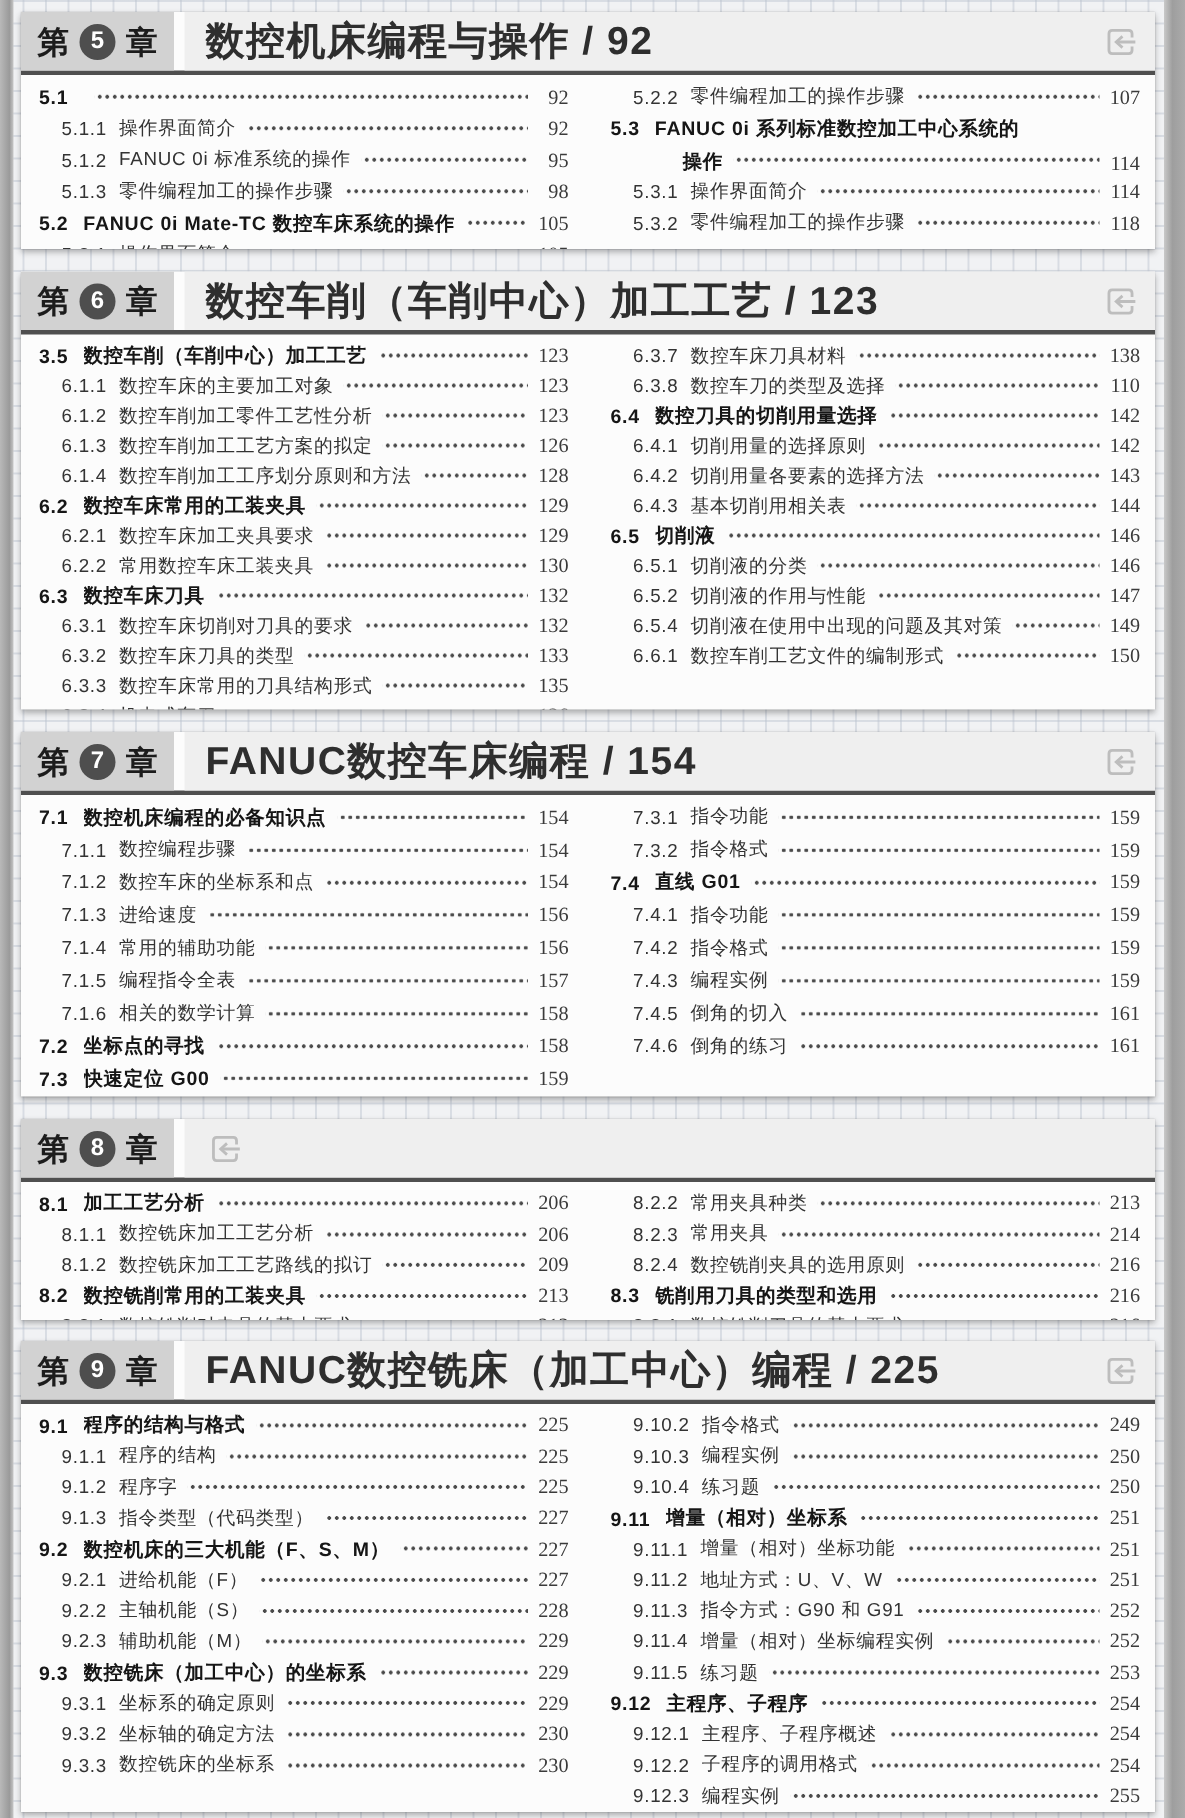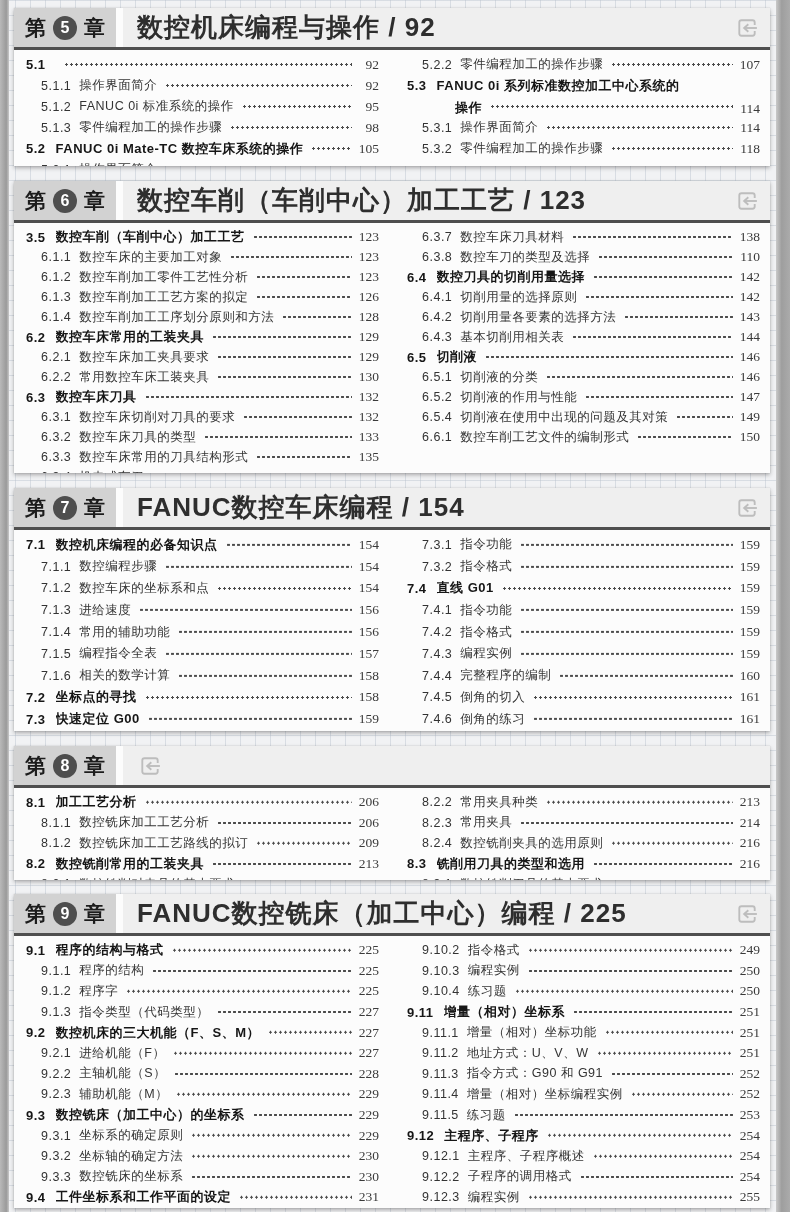--- a/index.html
+++ b/index.html
@@ -476,26 +476,20 @@
     <span class="pg">159</span>
   </div>
 
   <div class="row lv2">
     <span class="num">7.4.3</span>
     <span class="ttl">编程实例</span>
     <span class="leader"></span>
     <span class="pg">159</span>
   </div>
 
-  <div class="row lv2">
-    <span class="num">7.4.4</span>
-    <span class="ttl">完整程序的编制</span>
-    <span class="leader"></span>
-    <span class="pg">160</span>
-  </div>
 
   <div class="row lv2">
     <span class="num">7.4.5</span>
     <span class="ttl">倒角的切入</span>
     <span class="leader"></span>
     <span class="pg">161</span>
   </div>
 
   <div class="row lv2">
     <span class="num">7.4.6</span>
@@ -697,26 +691,20 @@
     <span class="pg">230</span>
   </div>
 
   <div class="row lv2">
     <span class="num">9.3.3</span>
     <span class="ttl">数控铣床的坐标系</span>
     <span class="leader"></span>
     <span class="pg">230</span>
   </div>
 
-  <div class="row lv1">
-    <span class="num">9.4</span>
-    <span class="ttl">工件坐标系和工作平面的设定</span>
-    <span class="leader"></span>
-    <span class="pg">231</span>
-  </div>
 </div>
       <div class="col col-right">
   <div class="row lv2">
     <span class="num">9.10.2</span>
     <span class="ttl">指令格式</span>
     <span class="leader"></span>
     <span class="pg">249</span>
   </div>
 
   <div class="row lv2">

